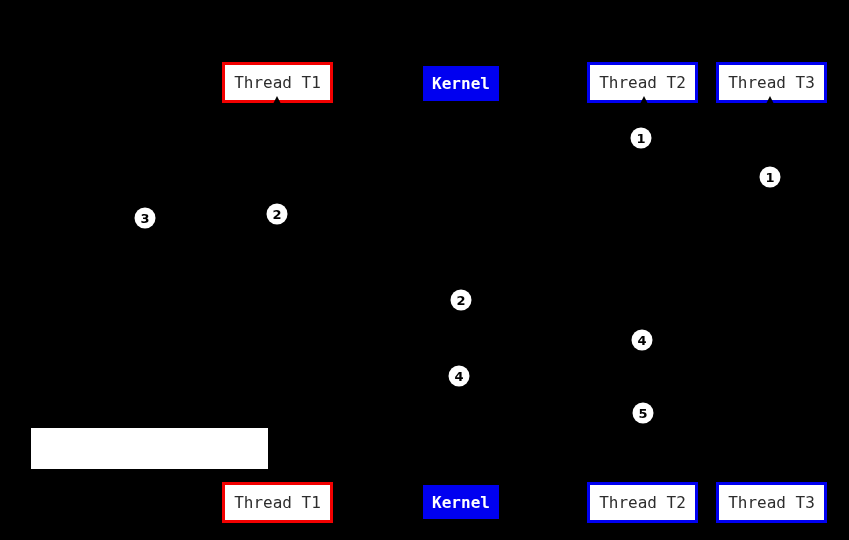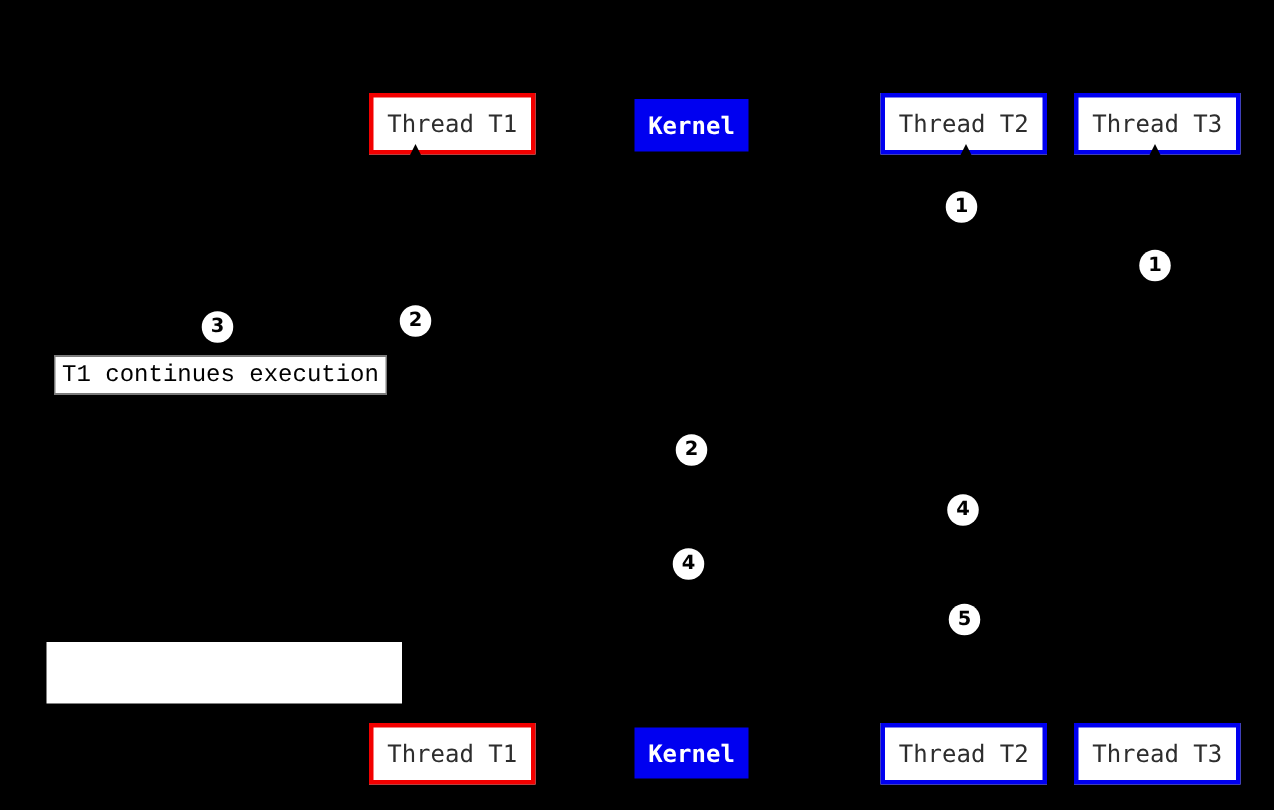--- a/index.html
+++ b/index.html
@@ -24,21 +24,21 @@
     box-sizing: border-box;
     background: var(--box_bg);
     color: var(--text_dark);
     font-family: "DejaVu Sans Mono", monospace;
     font-size: 16px;
     display: flex;
     align-items: center;
     justify-content: center;
     white-space: nowrap;
   }
-  .node.red    { border: 3px solid var(--red); margin-left: 24px; }
+  .node.red    { border: 3px solid var(--red); }
   .node.blue   { border: 3px solid var(--blue); }
   .node.kernel { background: var(--blue); color: var(--text_light); border: none; font-weight: bold; }
 
   .step-circle {
     position: absolute;
     width: 21px;
     height: 21px;
     border-radius: 50%;
     background: #ffffff;
     color: #000000;
@@ -114,23 +114,20 @@
 
   <div class="step-circle" style="left:641px; top:138px;">1</div>
   <div class="step-circle" style="left:770px; top:177px;">1</div>
   <div class="step-circle" style="left:145px; top:218px;">3</div>
   <div class="step-circle" style="left:277px; top:214px;">2</div>
   <div class="step-circle" style="left:461px; top:300px;">2</div>
   <div class="step-circle" style="left:642px; top:340px;">4</div>
   <div class="step-circle" style="left:459px; top:376px;">4</div>
   <div class="step-circle" style="left:643px; top:413px;">5</div>
 
-  <div class="annotation">
-    <span>T1 continues execution</span>
-  </div>
 
   <div class="blank-label"></div>
 
   <div class="node red" style="left:222px; top:482px; width:111px; height:41px;">
     <span>Thread T1</span>
   </div>
   <div class="node kernel" style="left:423px; top:485px; width:76px; height:34px;">
     <span>Kernel</span>
   </div>
   <div class="node blue" style="left:587px; top:482px; width:111px; height:41px;">

